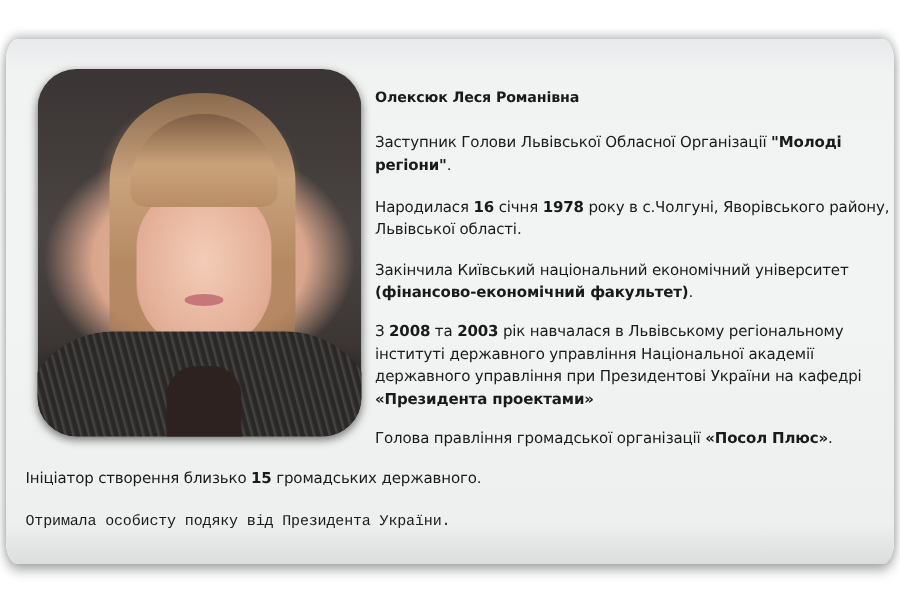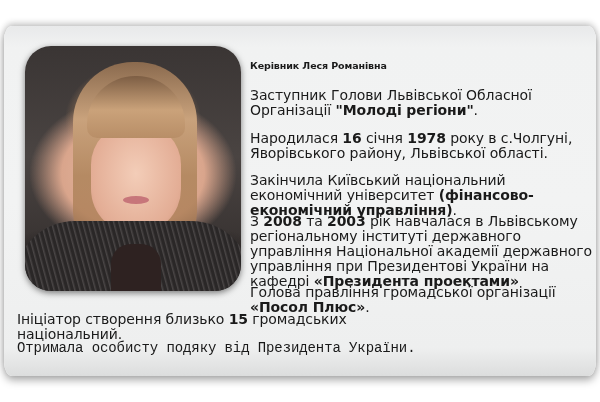--- a/index.html
+++ b/index.html
@@ -51,21 +51,21 @@
       position: absolute; left: -10px; top: 175px; width: 236px; height: 90px;
       border-radius: 60px 60px 0 0;
       background: repeating-linear-gradient(75deg, #2a2727 0px, #2a2727 2px, #4a4646 3px, #2a2727 5px);
     }
     .photo-frame .neck {
       position: absolute; left: 86px; top: 198px; width: 50px; height: 50px;
       background: #2e2221; border-radius: 20px 20px 0 0;
     }
     .text {
       position: absolute; color: #1a1a1a;
-      font-size: 14px; line-height: 15px;
+      font-size: 10px; line-height: 15px;
       letter-spacing: -0.1px;
     }
     .text b { font-weight: bold; }
     .name { left: 250px; top: 58px; font-weight: bold; font-size: 9.5px; }
     .p1 { left: 250px; top: 88px; width: 345px; }
     .p2 { left: 250px; top: 131px; width: 345px; }
     .p3 { left: 250px; top: 173px; width: 345px; }
     .p4 { left: 250px; top: 214px; width: 345px; }
     .p5 { left: 250px; top: 285px; width: 345px; }
     .p6 { left: 17px; top: 312px; width: 400px; }
@@ -78,39 +78,39 @@
 
 <div class="photo-frame">
   <div class="hair"></div>
   <div class="face"></div>
   <div class="bangs"></div>
   <div class="lips"></div>
   <div class="jacket"></div>
   <div class="neck"></div>
 </div>
 
-<div class="text name">Керівник Леся Романівна</div>
+<div class="text name">Олексюк Леся Романівна</div>
 
 <div class="text p1">
   <span>Заступник Голови Львівської Обласної Організації </span><b>"Молоді регіони"</b><span>.</span><br>
 </div>
 
 <div class="text p2">
   <span>Народилася </span><b>16</b><span> січня </span><b>1978</b><span> року в с.Чолгуні, Яворівського району, Львівської області.</span>
 </div>
 
 <div class="text p3">
-  <span>Закінчила Київський національний економічний університет </span><b>(фінансово-економічний управління)</b><span>.</span>
+  <span>Закінчила Київський національний економічний університет </span><b>(фінансово-економічний факультет)</b><span>.</span>
 </div>
 
 <div class="text p4">
   <span>З </span><b>2008</b><span> та </span><b>2003</b><span> рік навчалася в Львівському регіональному інституті державного управління Національної академії державного управління при Президентові України на кафедрі </span><b>«Президента проектами»</b>
 </div>
 
 <div class="text p5">
   <span>Голова правління громадської організації </span><b>«Посол Плюс»</b><span>.</span>
 </div>
 
 <div class="text p6">
-  <span>Ініціатор створення близько </span><b>15</b><span> громадських національний.</span>
+  <span>Ініціатор створення близько </span><b>15</b><span> громадських державного.</span>
 </div>
 
 <div class="text p7">Отримала особисту подяку від Президента України.</div>
 
 </body></html>

